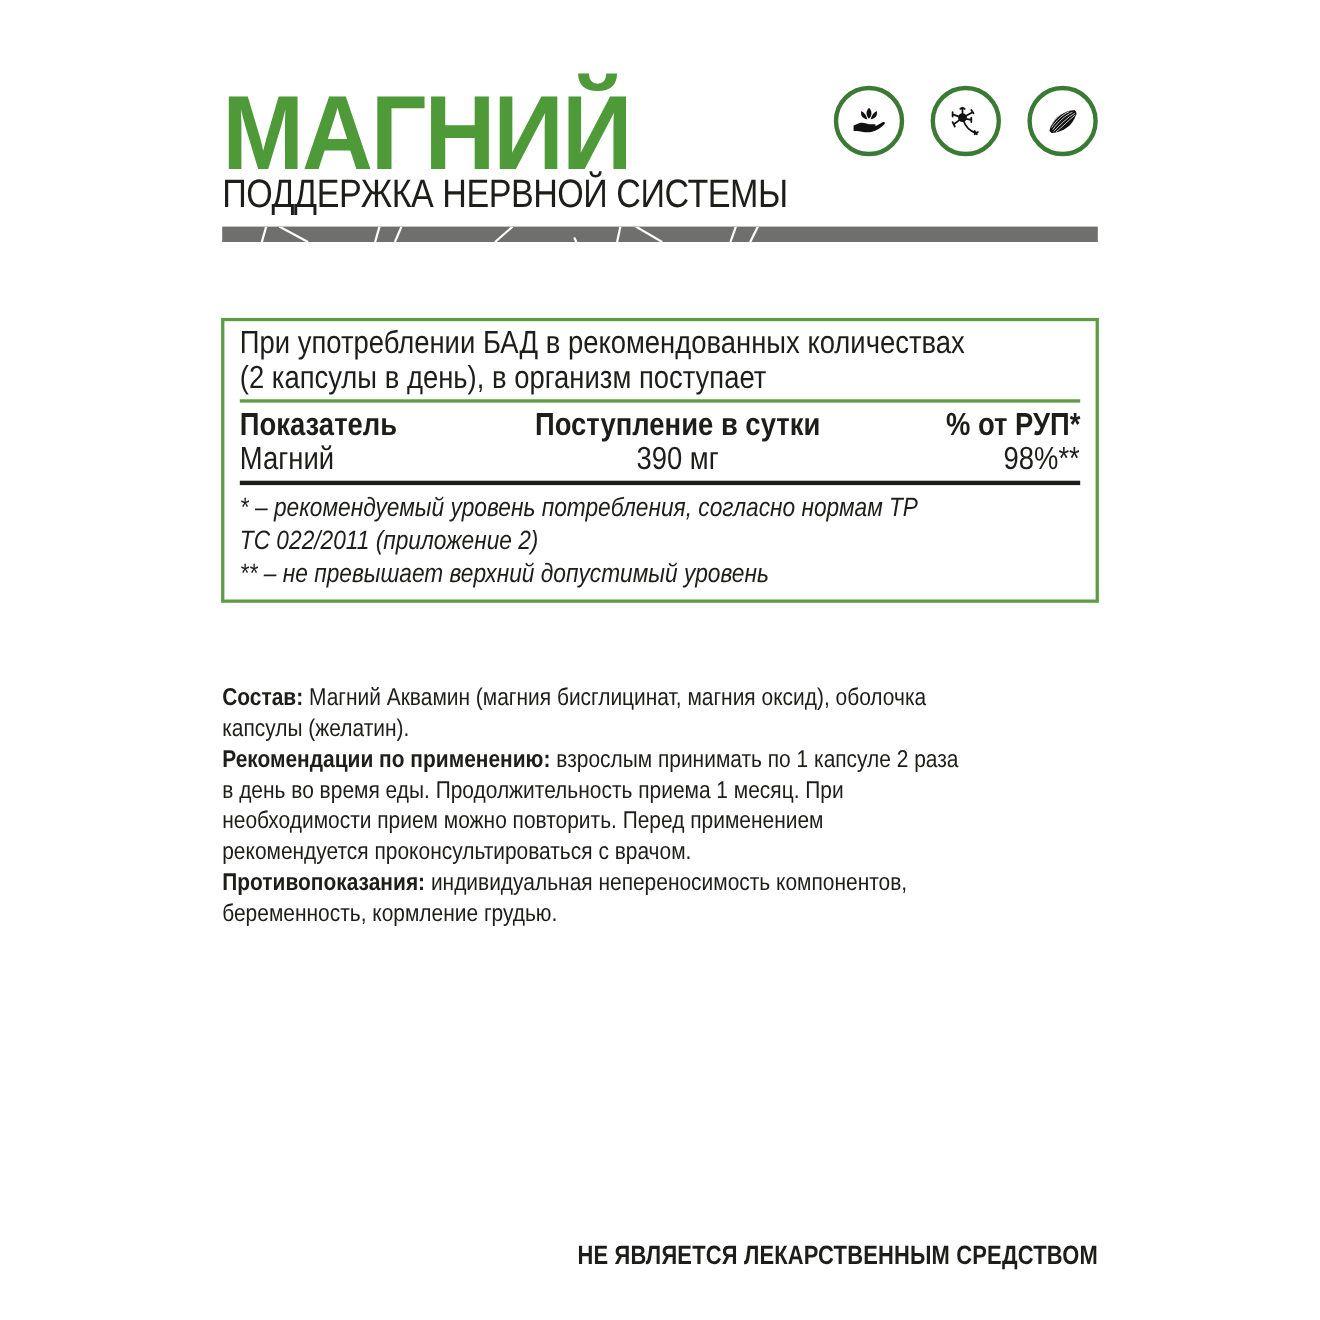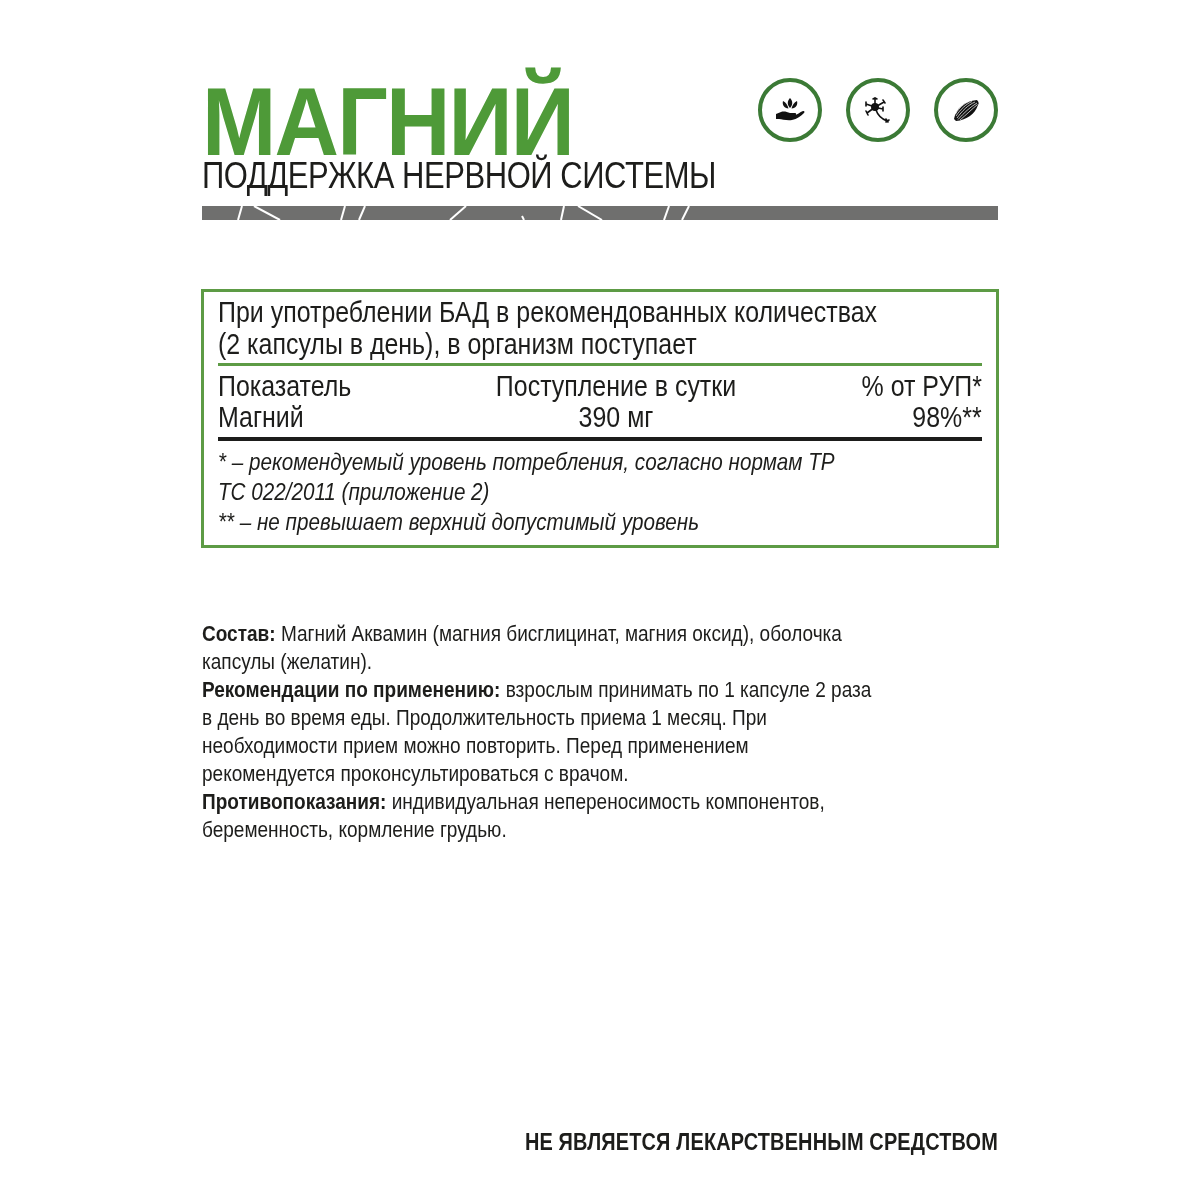--- a/index.html
+++ b/index.html
@@ -41,21 +41,21 @@
       position: absolute; left: 14px; top: 4px; width: 770px;
       font-size: 29px; line-height: 32px; color: #1d1d1b;
       transform: scaleX(0.86); transform-origin: left top; white-space: nowrap;
     }
     .intro div { white-space: nowrap; }
     .green-rule { position: absolute; left: 14px; right: 14px; top: 71px; height: 3px; background: #5d9b45; }
     .black-rule { position: absolute; left: 14px; right: 14px; top: 145px; height: 4px; background: #1d1d1b; }
 
     .row { position: absolute; left: 14px; right: 14px; height: 32px; font-size: 29px; line-height: 32px; }
     .row .cell { position: absolute; top: 0; white-space: nowrap; }
-    .row.head { top: 78px; font-weight: 400; }
+    .row.head { top: 78px; font-weight: 700; }
     .row.body { top: 109px; font-weight: 400; }
     .c1 { left: 0; transform: scaleX(0.86); transform-origin: left top; }
     .c2 { left: 398px; transform: translateX(-50%) scaleX(0.86); }
     .c3 { right: 0; transform: scaleX(0.86); transform-origin: right top; }
 
     .notes {
       position: absolute; left: 14px; top: 155px; width: 900px;
       font-size: 24px; line-height: 30px; font-style: italic; color: #1d1d1b;
       transform: scaleX(0.86); transform-origin: left top;
     }

